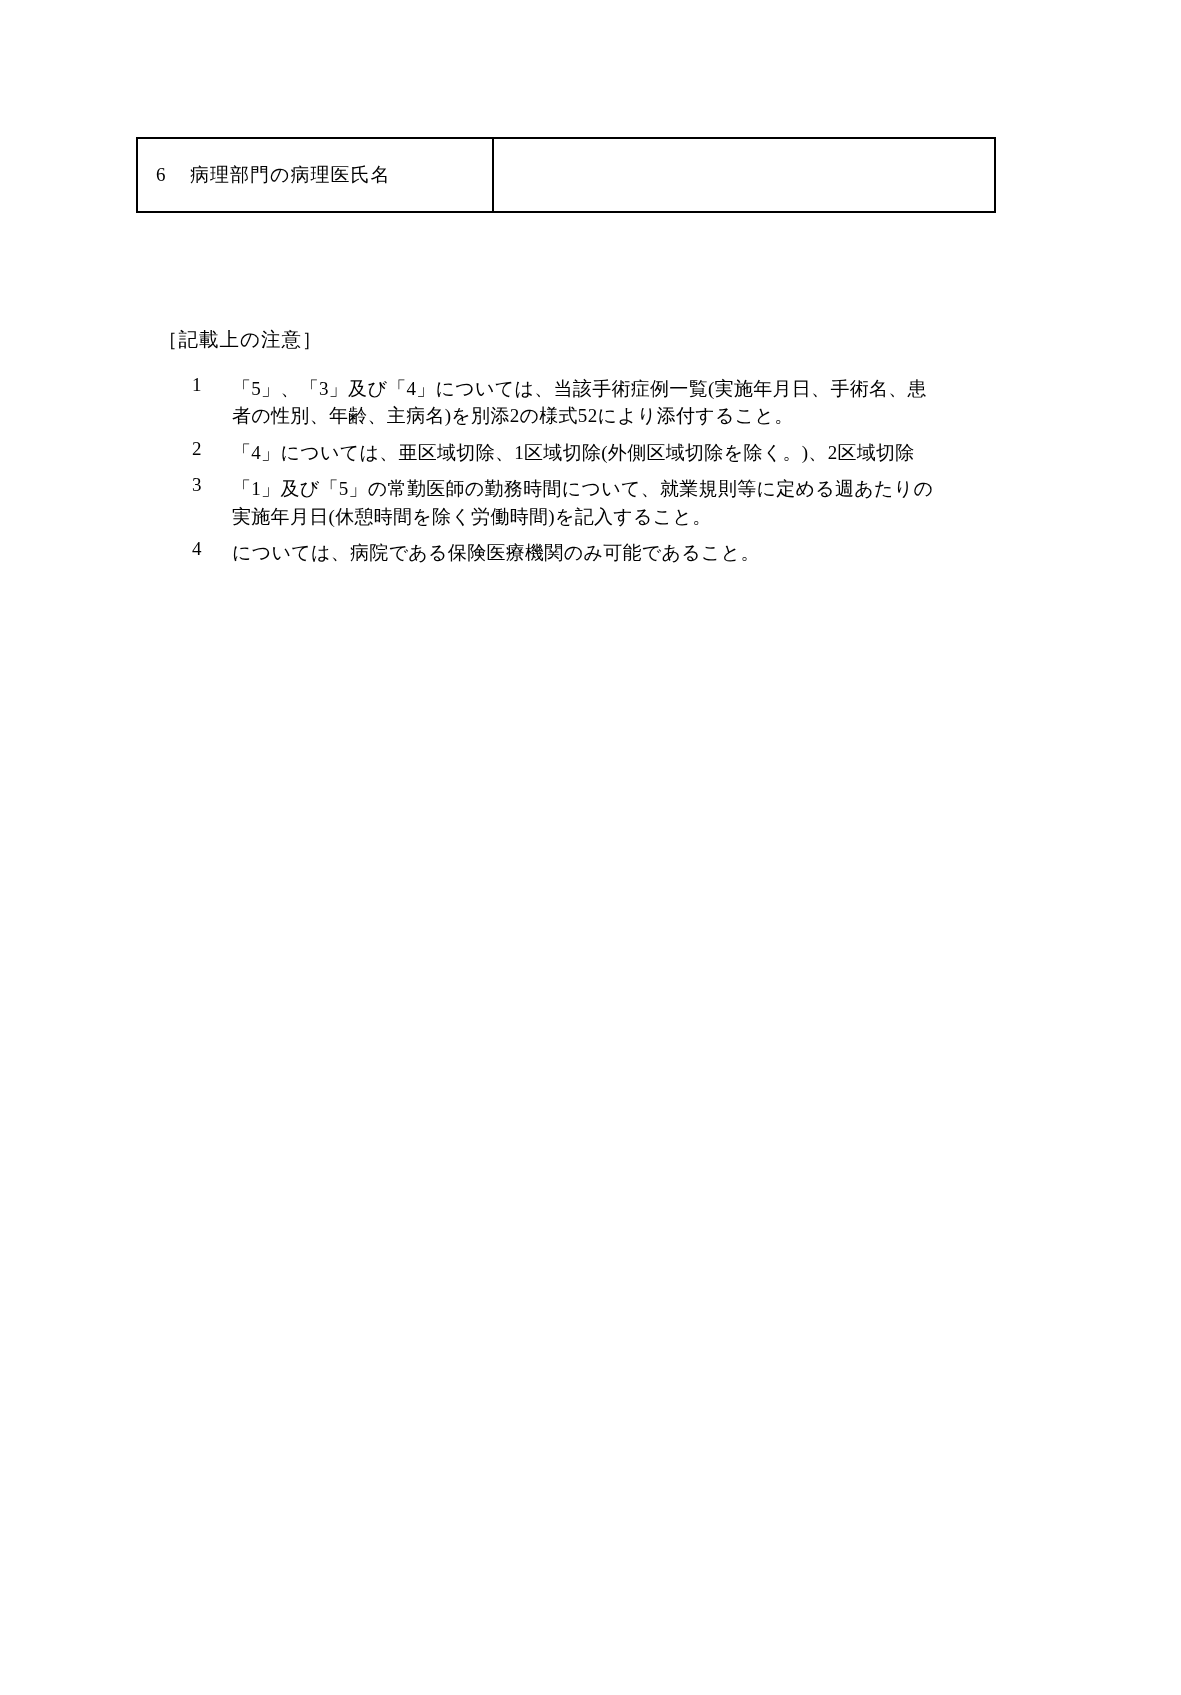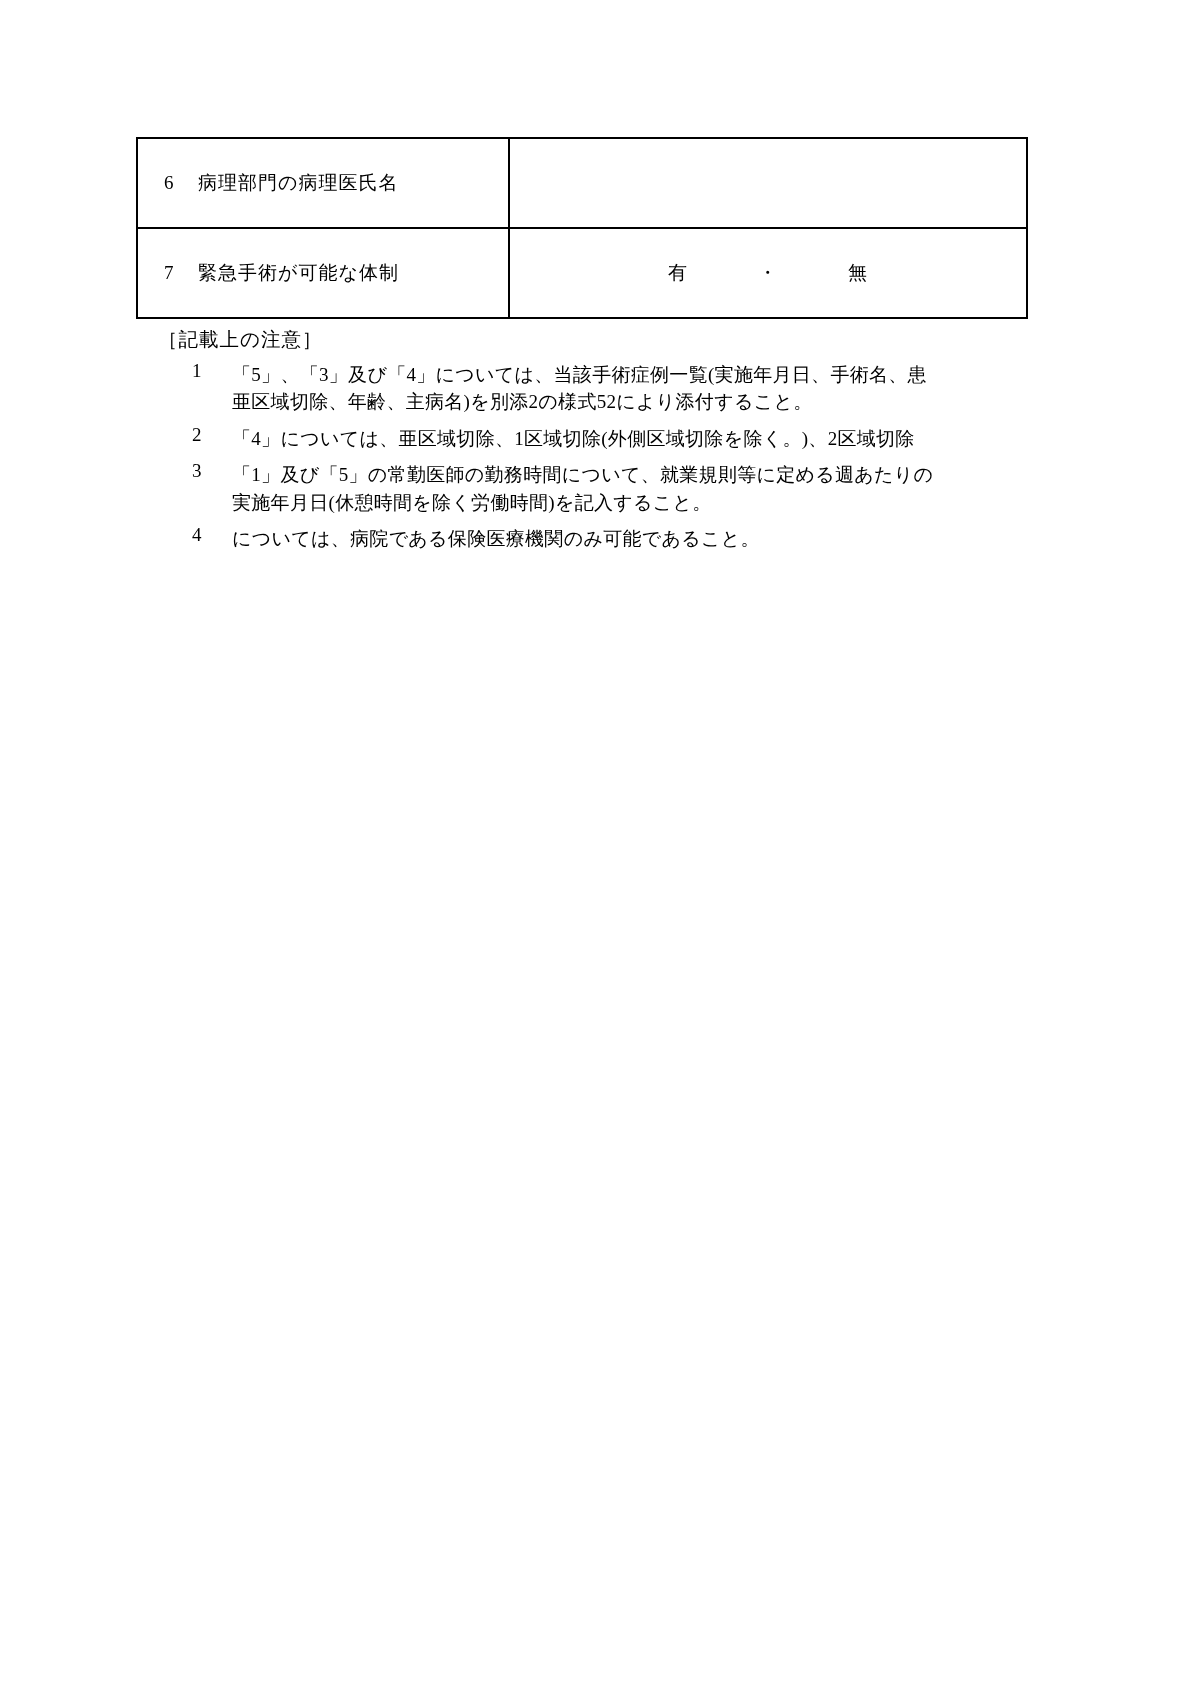--- a/index.html
+++ b/index.html
@@ -27,21 +27,21 @@
     position: absolute;
     left: 136px;
     top: 137px;
     width: 822px;
     border-collapse: collapse;
     table-layout: fixed;
   }
   .form-table td {
     border: 2px solid #000000;
     height: 56px;
-    padding: 16px;
+    padding: 8px;
     vertical-align: middle;
   }
   .col-label { width: 338px; }
   .col-value { width: 484px; }
 
   .row-label {
     font-size: 19px;
     letter-spacing: 1px;
     padding-left: 10px;
     white-space: nowrap;
@@ -75,21 +75,21 @@
     left: 136px;
     top: 330px;
     width: 880px;
     font-size: 19px;
     line-height: 1.0;
   }
   .notes-title {
     margin-left: 22px;
     font-size: 19.5px;
     letter-spacing: 1px;
-    margin-bottom: 11px;
+    margin-bottom: 25px;
   }
   .note-item {
     display: flex;
     margin-left: 56px;
     margin-bottom: 9px;
   }
   .note-num {
     width: 40px;
     flex: 0 0 40px;
     font-size: 19px;
@@ -113,45 +113,31 @@
       <tr>
         <td class="col-label">
           <div class="row-label">
             <span class="num">6</span><span>病理部門の病理医氏名</span>
           </div>
         </td>
         <td class="col-value">
           <div class="choice"></div>
         </td>
       </tr>
-      <tr>
-        <td class="col-label">
-          <div class="row-label">
-            <span class="num">7</span><span>緊急手術が可能な体制</span>
-          </div>
-        </td>
-        <td class="col-value">
-          <div class="choice">
-            <span class="opt">有</span>
-            <span class="sep">・</span>
-            <span class="opt">無</span>
-          </div>
-        </td>
-      </tr>
     </tbody>
   </table>
 
   <div class="notes">
     <div class="notes-title">［記載上の注意］</div>
 
     <div class="note-item">
       <div class="note-num">1</div>
       <div class="note-body">
         <span class="ln">「5」、「3」及び「4」については、当該手術症例一覧(実施年月日、手術名、患</span>
-        <span class="ln indent">亜区域切除、年齢、主病名)を別添2の様式52により添付すること。</span>
+        <span class="ln indent">者の性別、年齢、主病名)を別添2の様式52により添付すること。</span>
       </div>
     </div>
 
     <div class="note-item">
       <div class="note-num">2</div>
       <div class="note-body">
         <span class="ln">「4」については、亜区域切除、1区域切除(外側区域切除を除く。)、2区域切除</span>
       </div>
     </div>
 

